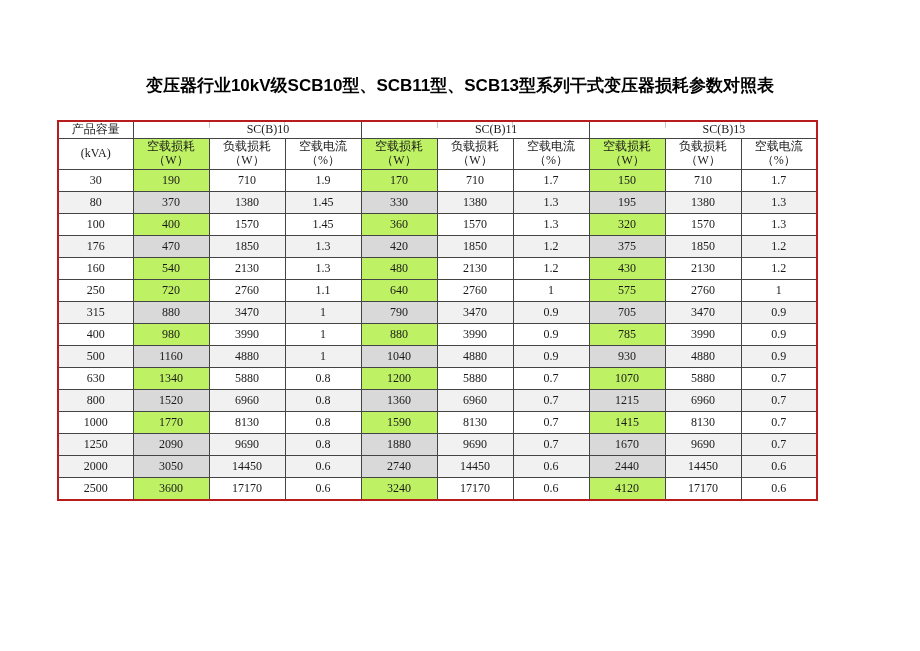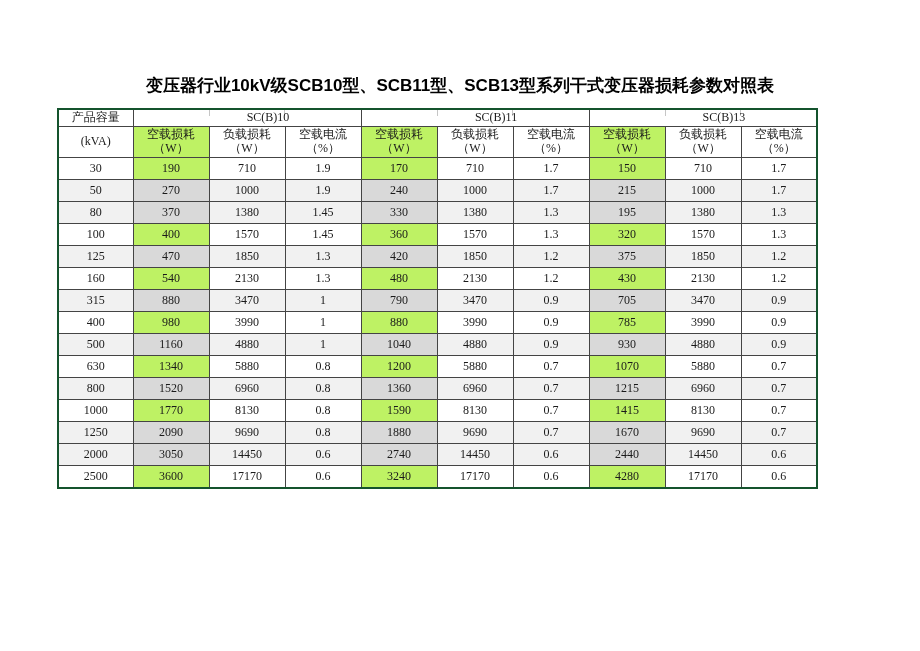--- a/index.html
+++ b/index.html
@@ -20,25 +20,25 @@
     text-align: center;
     font-family: "Liberation Sans", "DejaVu Sans", sans-serif;
     font-weight: bold;
     font-size: 17px;
     color: #000000;
     margin: 0;
   }
   table.loss-table {
     position: absolute;
     left: 57px;
-    top: 108px;
+    top: 120px;
     border-collapse: collapse;
     table-layout: fixed;
     width: 761px;
-    border: 2px solid #14532d;
+    border: 2px solid #b91c1c;
     font-size: 12px;
   }
   .loss-table th, .loss-table td {
     border: 1px solid #444444;
     text-align: center;
     vertical-align: middle;
     padding: 0 2px;
     font-weight: normal;
     overflow: hidden;
     word-break: break-all;
@@ -105,32 +105,20 @@
           <td>710</td>
           <td>1.9</td>
           <td class="shade-col">170</td>
           <td>710</td>
           <td>1.7</td>
           <td class="shade-col">150</td>
           <td>710</td>
           <td>1.7</td>
         </tr>
         <tr class="shaded">
-          <td>50</td>
-          <td class="shade-col">270</td>
-          <td>1000</td>
-          <td>1.9</td>
-          <td class="shade-col">240</td>
-          <td>1000</td>
-          <td>1.7</td>
-          <td class="shade-col">215</td>
-          <td>1000</td>
-          <td>1.7</td>
-        </tr>
-        <tr class="shaded">
           <td>80</td>
           <td class="shade-col">370</td>
           <td>1380</td>
           <td>1.45</td>
           <td class="shade-col">330</td>
           <td>1380</td>
           <td>1.3</td>
           <td class="shade-col">195</td>
           <td>1380</td>
           <td>1.3</td>
@@ -141,21 +129,21 @@
           <td>1570</td>
           <td>1.45</td>
           <td class="shade-col">360</td>
           <td>1570</td>
           <td>1.3</td>
           <td class="shade-col">320</td>
           <td>1570</td>
           <td>1.3</td>
         </tr>
         <tr class="shaded">
-          <td>125</td>
+          <td>176</td>
           <td class="shade-col">470</td>
           <td>1850</td>
           <td>1.3</td>
           <td class="shade-col">420</td>
           <td>1850</td>
           <td>1.2</td>
           <td class="shade-col">375</td>
           <td>1850</td>
           <td>1.2</td>
         </tr>
@@ -164,20 +152,32 @@
           <td class="shade-col">540</td>
           <td>2130</td>
           <td>1.3</td>
           <td class="shade-col">480</td>
           <td>2130</td>
           <td>1.2</td>
           <td class="shade-col">430</td>
           <td>2130</td>
           <td>1.2</td>
         </tr>
+        <tr>
+          <td>250</td>
+          <td class="shade-col">720</td>
+          <td>2760</td>
+          <td>1.1</td>
+          <td class="shade-col">640</td>
+          <td>2760</td>
+          <td>1</td>
+          <td class="shade-col">575</td>
+          <td>2760</td>
+          <td>1</td>
+        </tr>
         <tr class="shaded">
           <td>315</td>
           <td class="shade-col">880</td>
           <td>3470</td>
           <td>1</td>
           <td class="shade-col">790</td>
           <td>3470</td>
           <td>0.9</td>
           <td class="shade-col">705</td>
           <td>3470</td>
@@ -268,19 +268,19 @@
           <td>0.6</td>
         </tr>
         <tr>
           <td>2500</td>
           <td class="shade-col">3600</td>
           <td>17170</td>
           <td>0.6</td>
           <td class="shade-col">3240</td>
           <td>17170</td>
           <td>0.6</td>
-          <td class="shade-col">4280</td>
+          <td class="shade-col">4120</td>
           <td>17170</td>
           <td>0.6</td>
         </tr>
       </tbody>
   </table>
 </div>
 
 </body></html>

